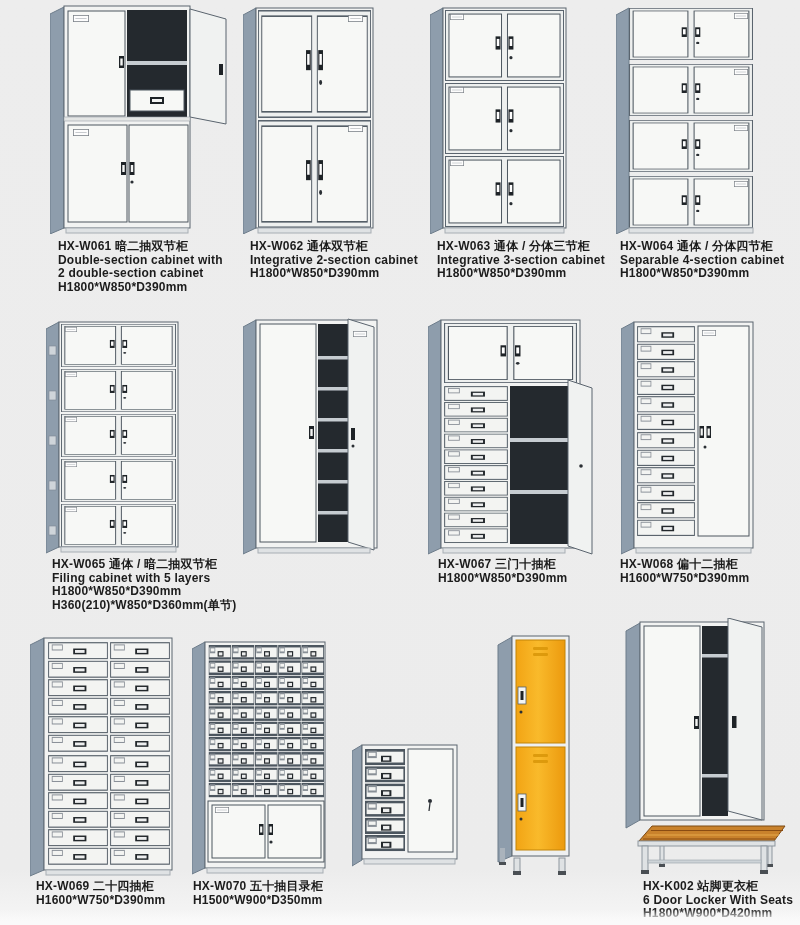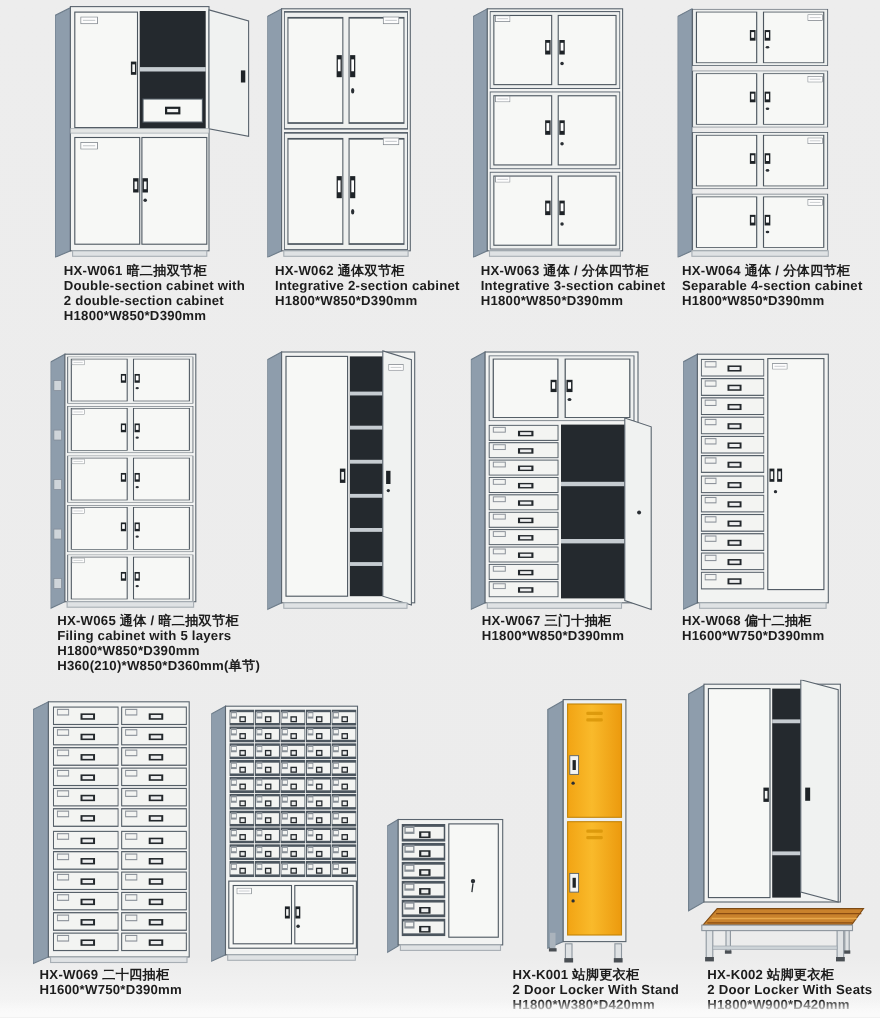--- a/index.html
+++ b/index.html
@@ -412,21 +412,21 @@
   <div>H1800*W850*D390mm</div>
 </div>
 
 <div class="cap" style="left:250px;top:240px">
   <div>HX-W062 通体双节柜</div>
   <div>Integrative 2-section cabinet</div>
   <div>H1800*W850*D390mm</div>
 </div>
 
 <div class="cap" style="left:437px;top:240px">
-  <div>HX-W063 通体 / 分体四节柜</div>
+  <div>HX-W063 通体 / 分体三节柜</div>
   <div>Integrative 3-section cabinet</div>
   <div>H1800*W850*D390mm</div>
 </div>
 
 <div class="cap" style="left:620px;top:240px">
   <div>HX-W064 通体 / 分体四节柜</div>
   <div>Separable 4-section cabinet</div>
   <div>H1800*W850*D390mm</div>
 </div>
 
@@ -446,28 +446,27 @@
 <div class="cap" style="left:620px;top:558px">
   <div>HX-W068 偏十二抽柜</div>
   <div>H1600*W750*D390mm</div>
 </div>
 
 <div class="cap" style="left:36px;top:880px">
   <div>HX-W069 二十四抽柜</div>
   <div>H1600*W750*D390mm</div>
 </div>
 
-
-
-<div class="cap" style="left:466px;top:880px">
-  <div>HX-K001 站脚更衣柜</div>
-  <div>2 Door Locker With Stand</div>
-  <div>H1800*W380*D420mm</div>
-</div>
+<div class="cap" style="left:193px;top:880px">
+  <div>HX-W070 五十抽目录柜</div>
+  <div>H1500*W900*D350mm</div>
+</div>
+
+
 
 <div class="cap" style="left:643px;top:880px">
   <div>HX-K002 站脚更衣柜</div>
-  <div>2 Door Locker With Seats</div>
+  <div>6 Door Locker With Seats</div>
   <div>H1800*W900*D420mm</div>
 </div>
 
 <div class="bottomfade"></div>
 </div>
 
 </body></html>

